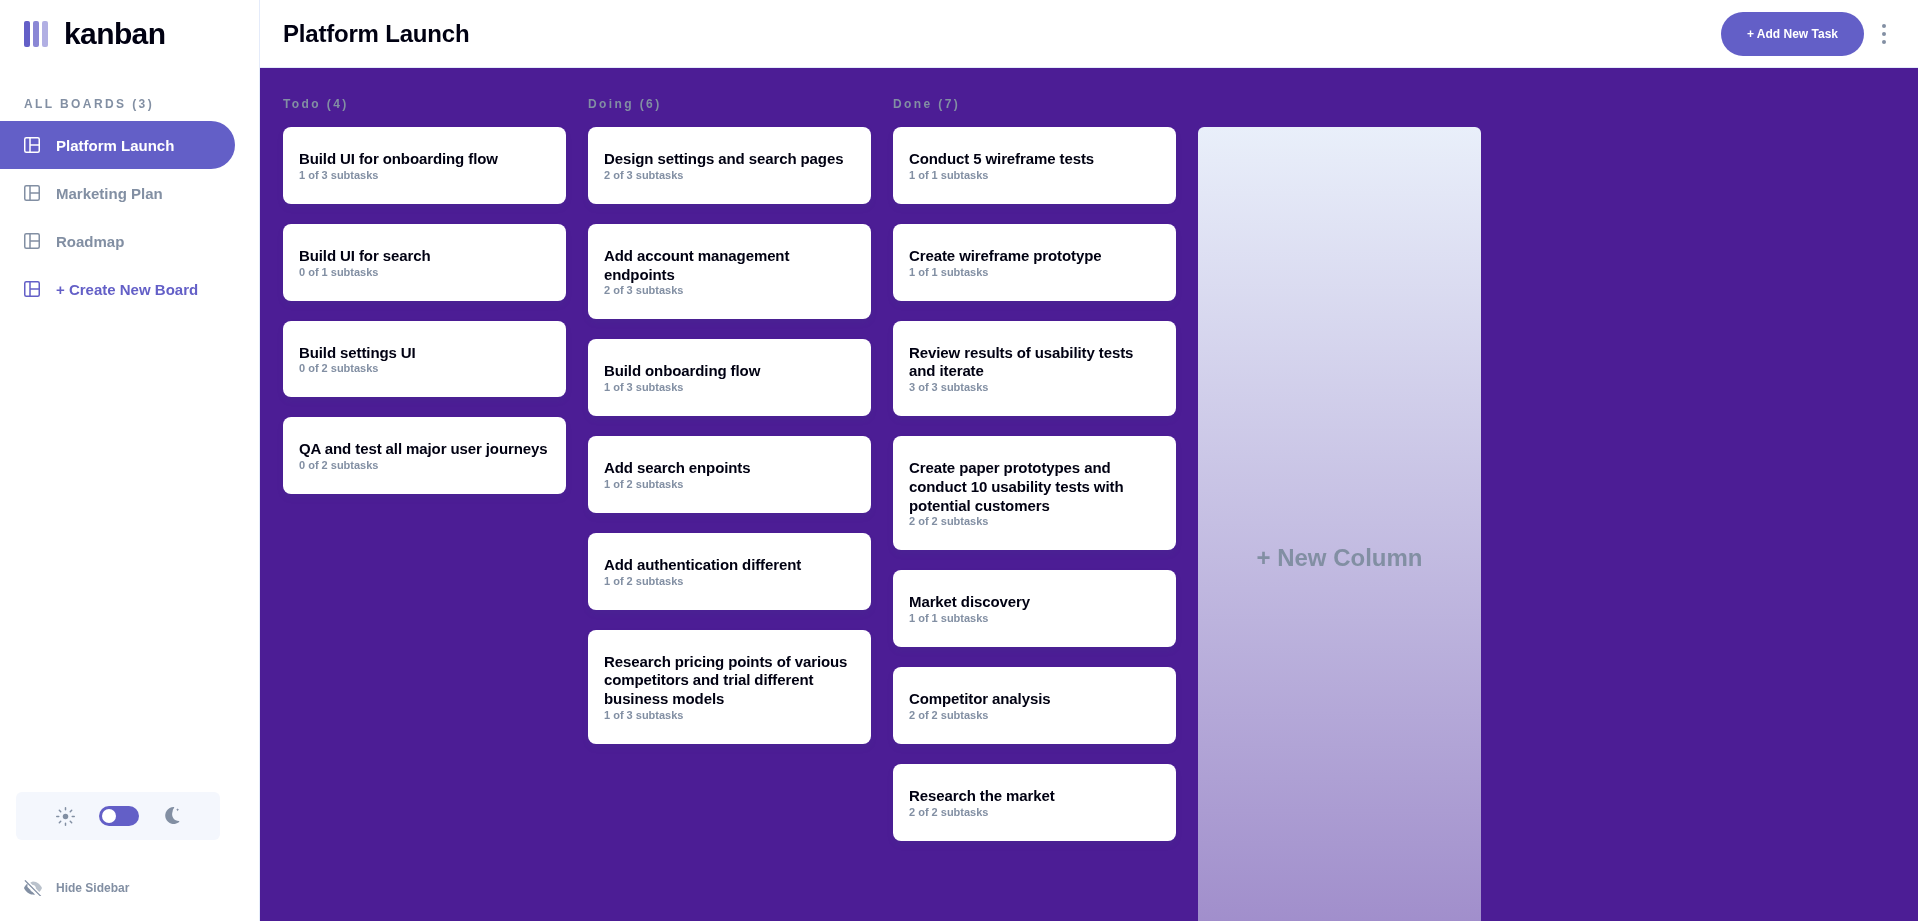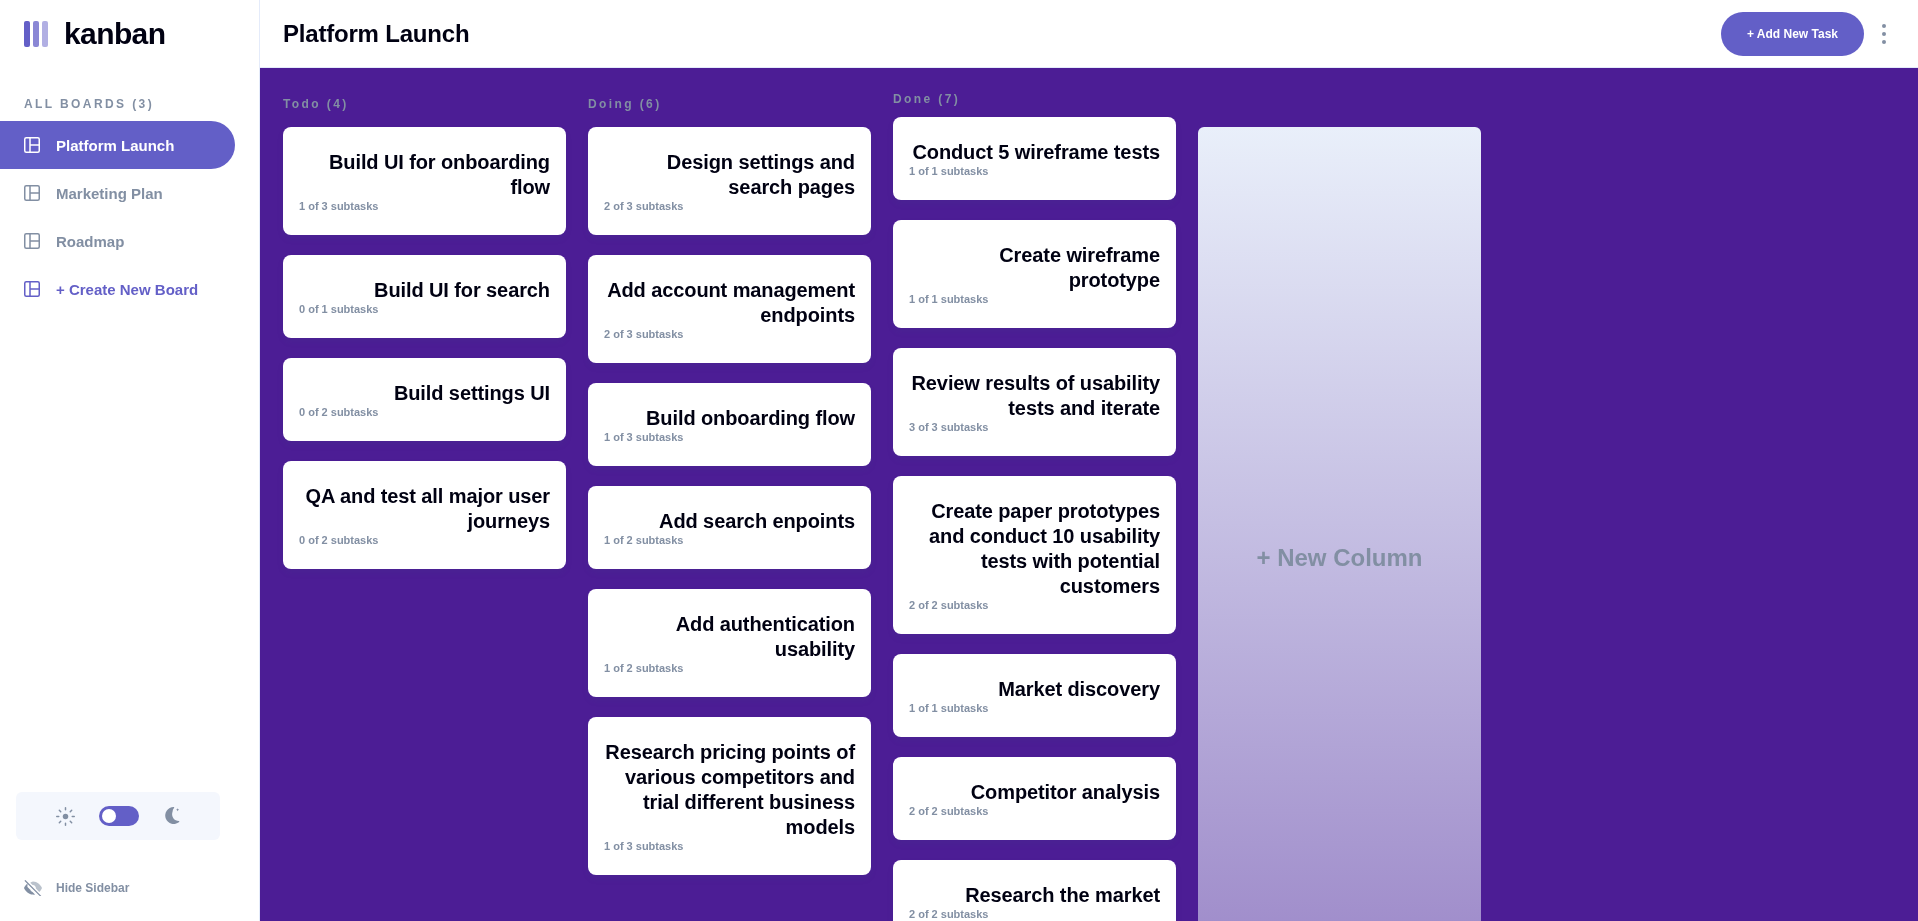--- a/index.html
+++ b/index.html
@@ -90,22 +90,22 @@
     font-size: 12px; font-weight: bold; letter-spacing: 2.4px;
     color: #828FA3; height: 24px; display: flex; align-items: center;
   }
   .col-cards { margin-top: 11px; display: flex; flex-direction: column; gap: 20px; }
   .card {
     background: #ffffff; border-radius: 8px;
     padding: 23px 16px; cursor: pointer;
     box-shadow: 0 4px 6px rgba(54,78,126,0.10);
   }
   .card-title {
-    font-size: 20px; font-weight: bold; color: #000112;
-    line-height: 1.25; letter-spacing: -0.1px; text-align: right;
+    font-size: 15px; font-weight: bold; color: #000112;
+    line-height: 1.25; letter-spacing: -0.1px;
   }
   .card-sub { font-size: 11px; font-weight: bold; color: #828FA3; }
 
   .new-column {
     width: 283px; flex: 0 0 283px;
     margin-top: 35px; border-radius: 6px;
     background: linear-gradient(180deg, #E9EFFA 0%, #E9EFFA80 100%);
     display: flex; align-items: center; justify-content: center;
     cursor: pointer; height: 862px;
   }
@@ -235,21 +235,21 @@
               </div>
               <div class="card">
                 <div class="card-title">Build onboarding flow</div>
                 <div class="card-sub">1 of 3 subtasks</div>
               </div>
               <div class="card">
                 <div class="card-title">Add search enpoints</div>
                 <div class="card-sub">1 of 2 subtasks</div>
               </div>
               <div class="card">
-                <div class="card-title">Add authentication usability</div>
+                <div class="card-title">Add authentication different</div>
                 <div class="card-sub">1 of 2 subtasks</div>
               </div>
               <div class="card">
                 <div class="card-title">Research pricing points of various competitors and trial different business models</div>
                 <div class="card-sub">1 of 3 subtasks</div>
               </div>
             </div>
           </div>
           <div class="column">
             <div class="col-head">Done (7)</div>

